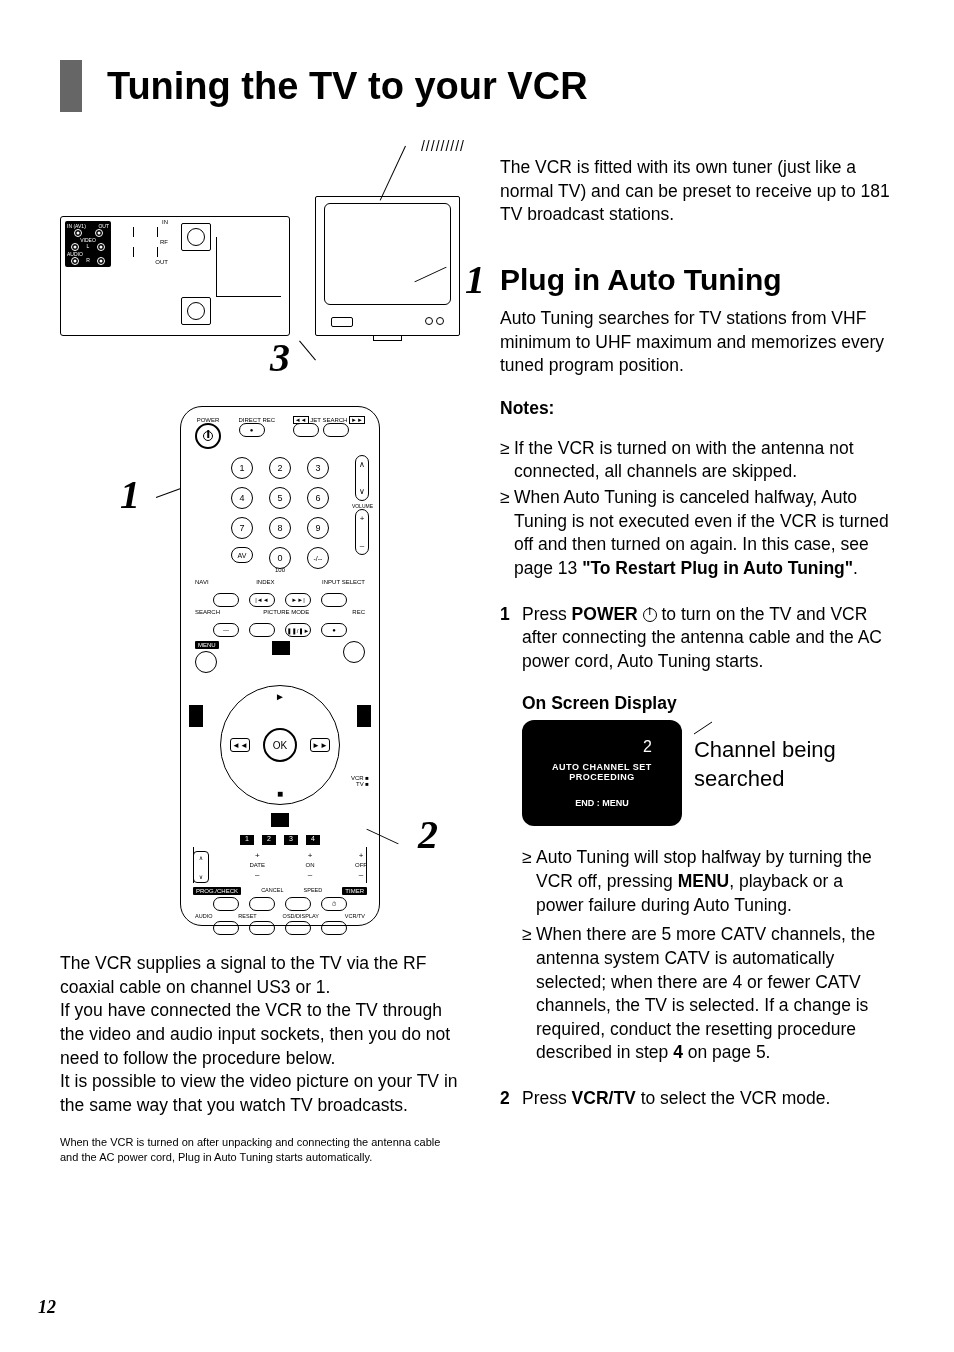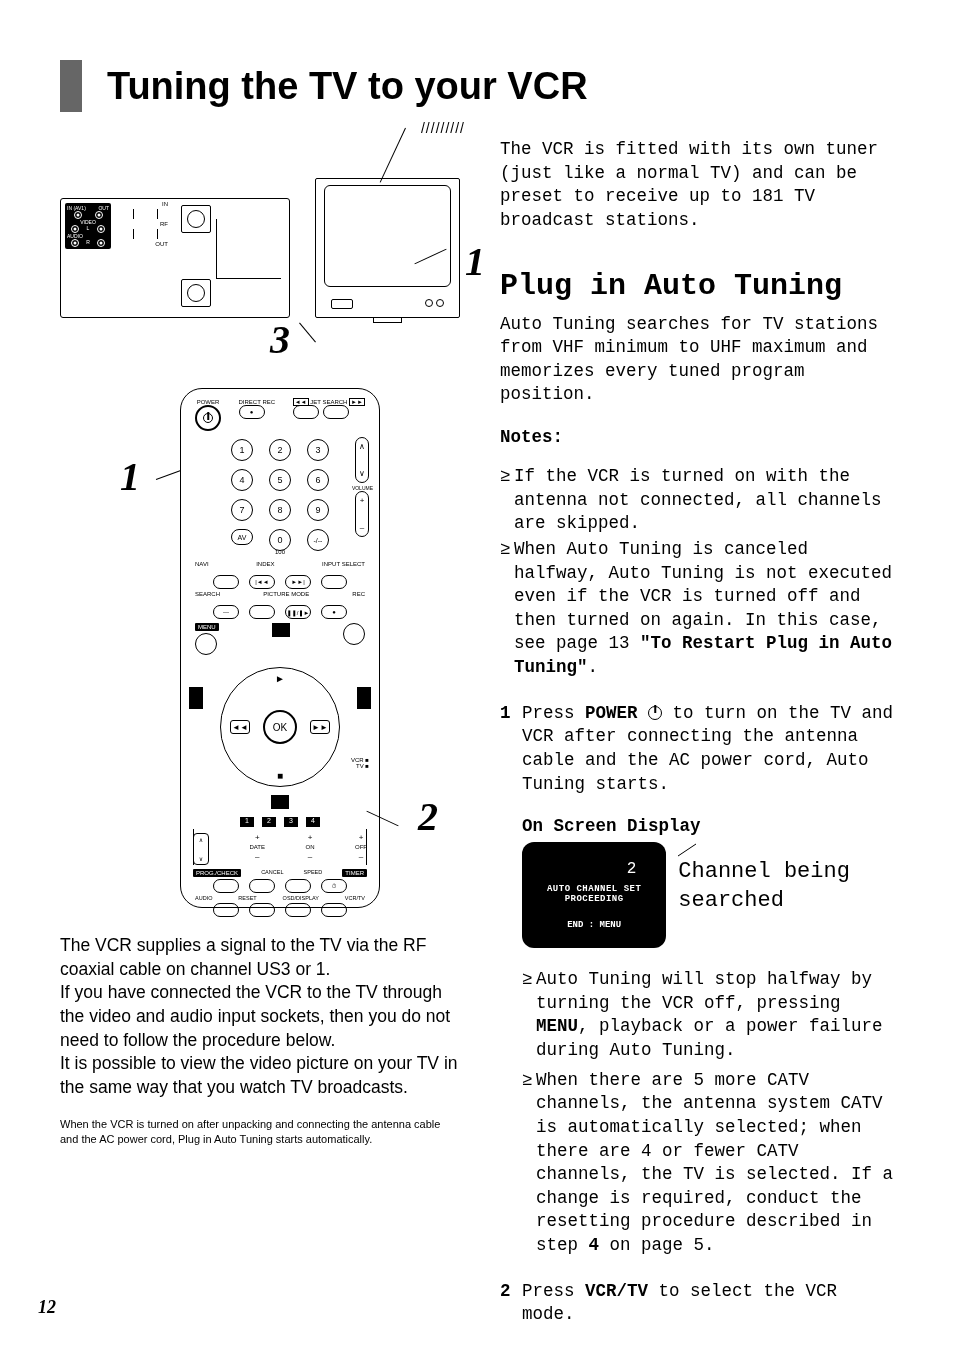--- a/index.html
+++ b/index.html
@@ -8,21 +8,21 @@
       height: 1352px;
       font-family: Arial, Helvetica, sans-serif;
       background: #fff;
       color: #000;
       position: relative;
       padding: 60px 60px 40px 60px;
     }
     .page-header {
       display: flex;
       align-items: center;
-      margin-bottom: 26px;
+      margin-bottom: 44px;
     }
     .header-bar {
       width: 22px;
       height: 52px;
       background: #666;
       margin-right: 25px;
     }
     .page-title {
       font-size: 38px;
       font-weight: bold;
@@ -30,21 +30,20 @@
     .columns {
       display: flex;
       gap: 40px;
     }
     .left-col {
       width: 400px;
       flex-shrink: 0;
     }
     .right-col {
       flex: 1;
-      font-family: Liberation Mono, monospace;
     }
     
     .diagram1 {
       position: relative;
       width: 400px;
       height: 200px;
     }
     .vcr-back {
       position: absolute;
       left: 0;

